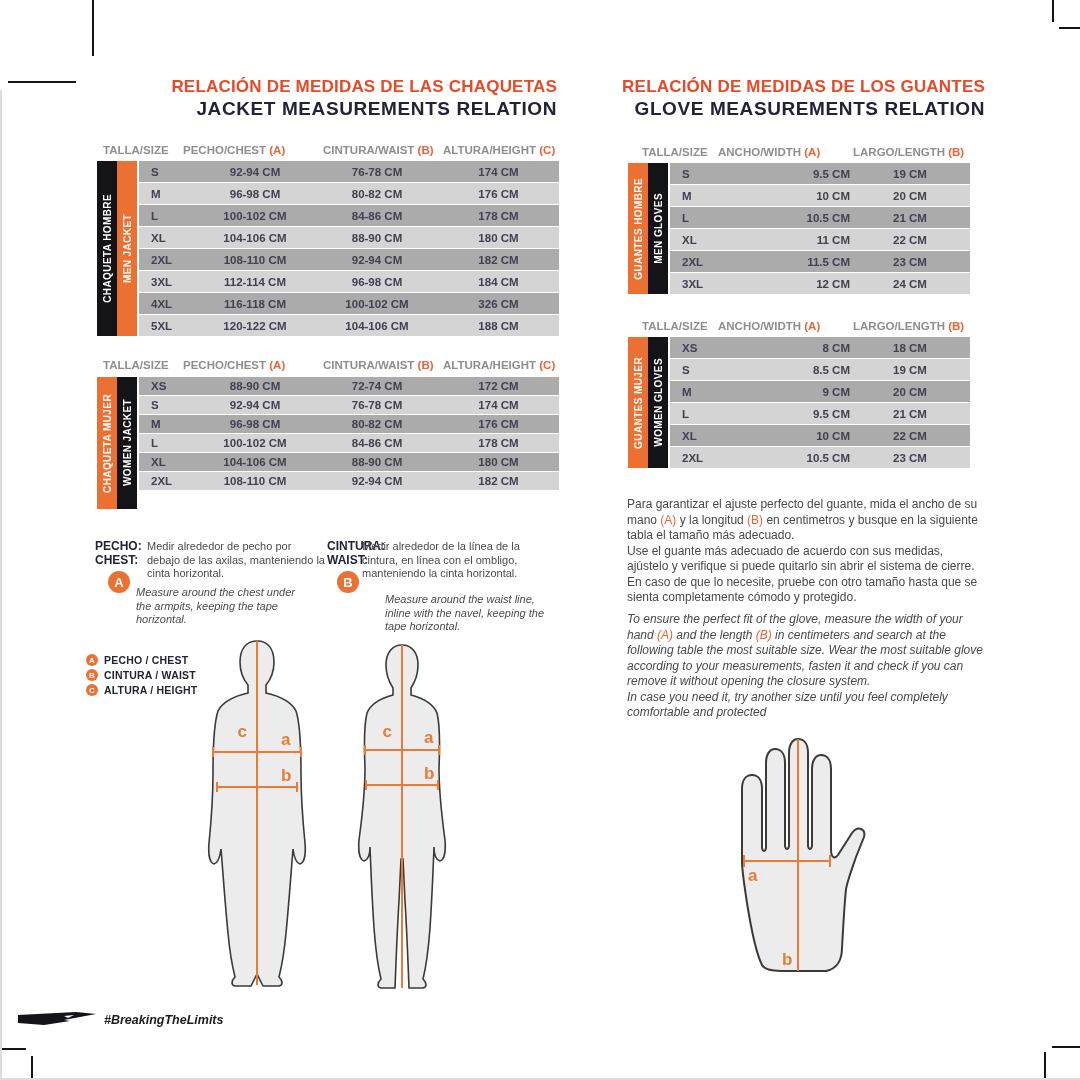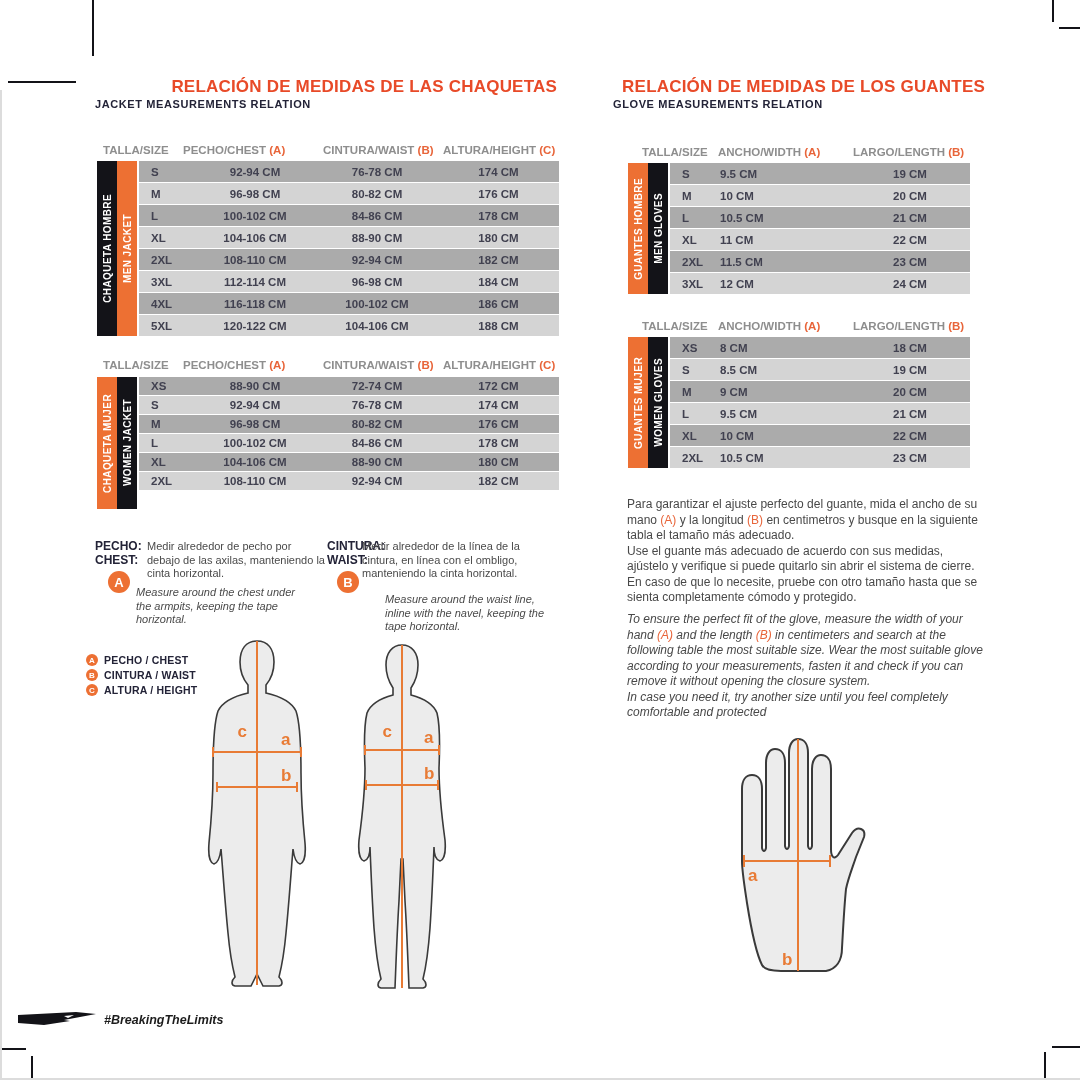--- a/index.html
+++ b/index.html
@@ -9,38 +9,38 @@
     --dark:#232337;
     --rowdark:#ababab;
     --rowlight:#d4d4d4;
   }
   *{margin:0;padding:0;box-sizing:border-box}
   html,body{background:#fff}
   body{font-family:"Liberation Sans",sans-serif;}
   #page{position:relative;width:1080px;height:1080px;background:#fff;overflow:hidden}
   .abs{position:absolute}
   .title-es{font-weight:bold;font-size:17px;color:var(--accent);text-align:right;letter-spacing:.2px;white-space:nowrap}
-  .title-en{font-weight:bold;font-size:11px;color:var(--dark);text-align:left;letter-spacing:.6px;white-space:nowrap}
+  .title-en{font-weight:bold;font-size:19px;color:var(--dark);text-align:right;letter-spacing:.6px;white-space:nowrap}
   .thead{display:flex;font-weight:bold;font-size:11.5px;color:#8e8e8e;align-items:center}
   .hcell{white-space:nowrap}
   .hc-center{text-align:left}
   .key{color:var(--key)}
   .trow{display:flex;align-items:center;margin-bottom:1px}
   .jt .trow{height:21px}
   .wjt .trow{height:18px}
   .gt .trow{height:21px}
   .dark{background:var(--rowdark)}
   .light{background:var(--rowlight)}
   .tcell{font-weight:bold;font-size:11.5px;color:#414150;white-space:nowrap}
   .jt .c0,.wjt .c0{width:55px;padding-left:12px}
   .jt .c1,.wjt .c1{width:122px;text-align:center}
   .jt .c2,.wjt .c2{width:122px;text-align:center}
   .jt .c3,.wjt .c3{width:121px;text-align:center}
   .gt .c0{width:50px;padding-left:12px}
-  .gt .c1{width:130px;text-align:left}
+  .gt .c1{width:130px;text-align:right}
   .gt .c2{width:120px;text-align:center}
   .sidebar{display:flex;align-items:center;justify-content:center}
   .sidebar span{writing-mode:vertical-rl;transform:rotate(180deg);color:#fff;font-weight:bold;font-size:10px;letter-spacing:.4px;white-space:nowrap}
   .bar-black{background:#131318}
   .bar-orange{background:var(--orange)}
   .badge{border-radius:50%;background:var(--orange);color:#fff;font-weight:bold;display:flex;align-items:center;justify-content:center}
   .badge-lg{width:22px;height:22px;font-size:13px}
   .badge-sm{width:12px;height:12px;font-size:8px;flex:0 0 12px}
   .instr-label{font-weight:bold;font-size:12px;color:var(--dark);line-height:14px;white-space:nowrap}
   .instr-es{font-size:11px;line-height:13.5px;color:#4a4a4a}
@@ -120,21 +120,21 @@
       <div class="trow light">
         <div class="tcell c0">3XL</div>
         <div class="tcell c1">112-114 CM</div>
         <div class="tcell c2">96-98 CM</div>
         <div class="tcell c3">184 CM</div>
       </div>
       <div class="trow dark">
         <div class="tcell c0">4XL</div>
         <div class="tcell c1">116-118 CM</div>
         <div class="tcell c2">100-102 CM</div>
-        <div class="tcell c3">186 CM</div>
+        <div class="tcell c3">326 CM</div>
       </div>
       <div class="trow light">
         <div class="tcell c0">5XL</div>
         <div class="tcell c1">120-122 CM</div>
         <div class="tcell c2">104-106 CM</div>
         <div class="tcell c3">188 CM</div>
       </div>
     </div>
 
   <div class="abs thead" style="left:95px;top:359px;width:462px">

